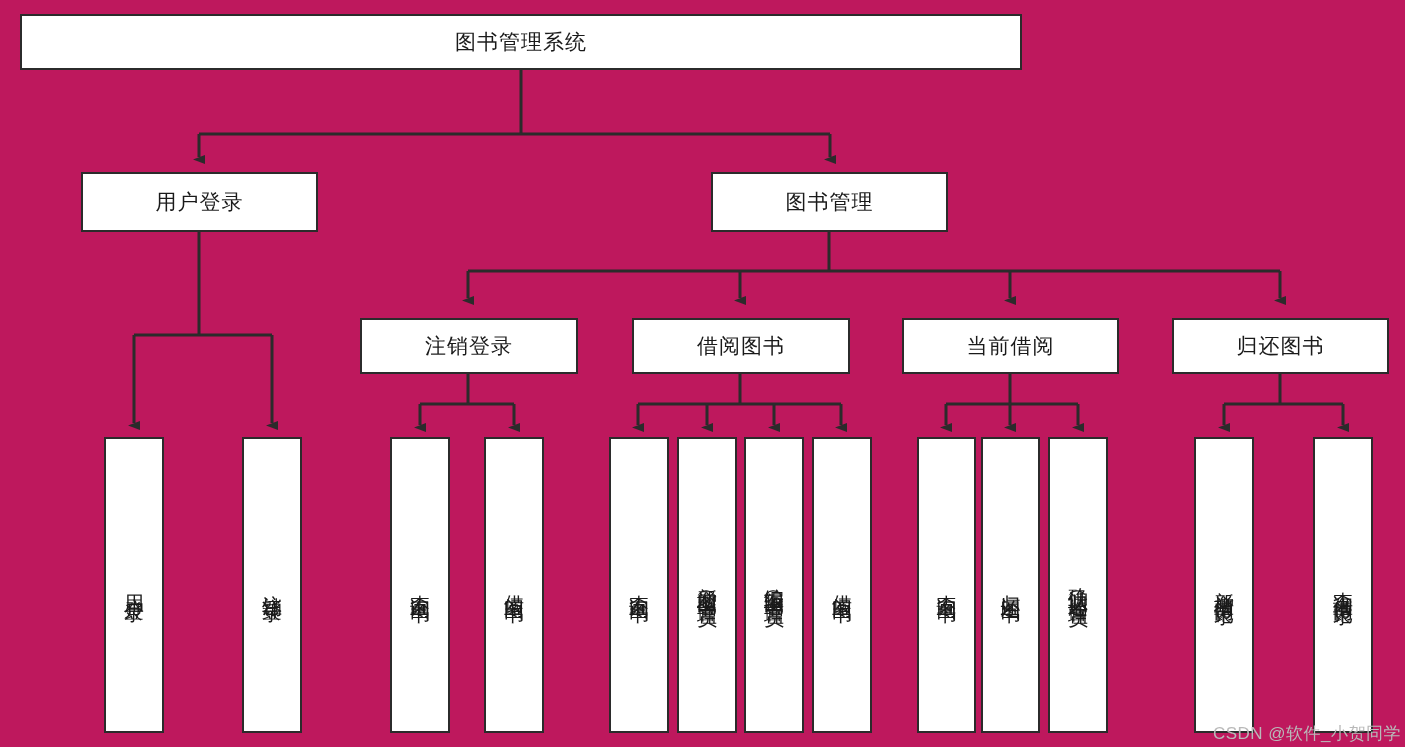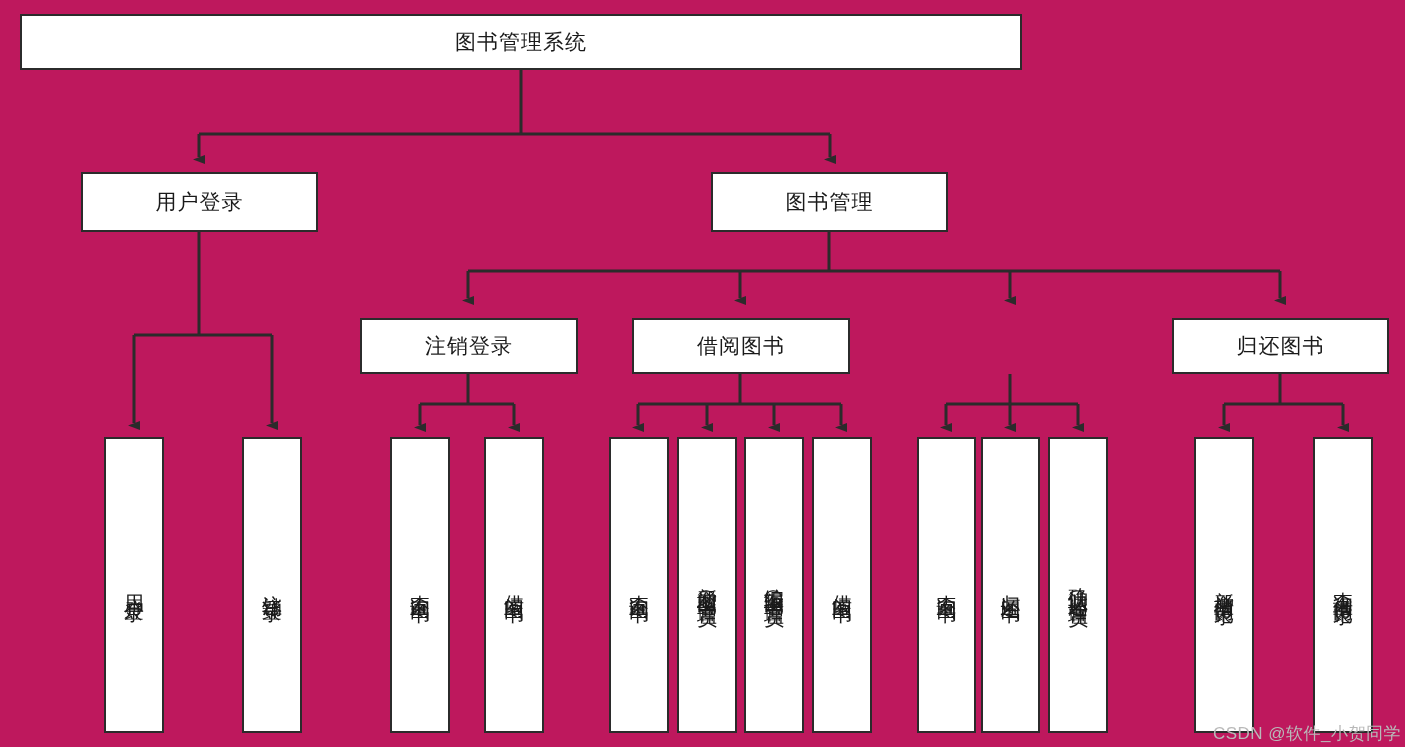--- a/index.html
+++ b/index.html
@@ -123,20 +123,23 @@
   <div class="node h" style="left:711px; top:172px; width:237px; height:60px;">
     <span>图书管理</span>
   </div>
 
   <div class="node h" style="left:360px; top:318px; width:218px; height:56px;">
     <span>注销登录</span>
   </div>
   <div class="node h" style="left:632px; top:318px; width:218px; height:56px;">
     <span>借阅图书</span>
   </div>
+  <div class="node h" style="left:902px; top:318px; width:217px; height:56px;">
+    <span>当前借阅</span>
+  </div>
   <div class="node h" style="left:1172px; top:318px; width:217px; height:56px;">
     <span>归还图书</span>
   </div>
 
   <div class="node v" style="left:104px; top:437px; width:60px; height:296px;">
     <span class="vtext">用户登录</span>
   </div>
   <div class="node v" style="left:242px; top:437px; width:60px; height:296px;">
     <span class="vtext">注销登录</span>
   </div>

